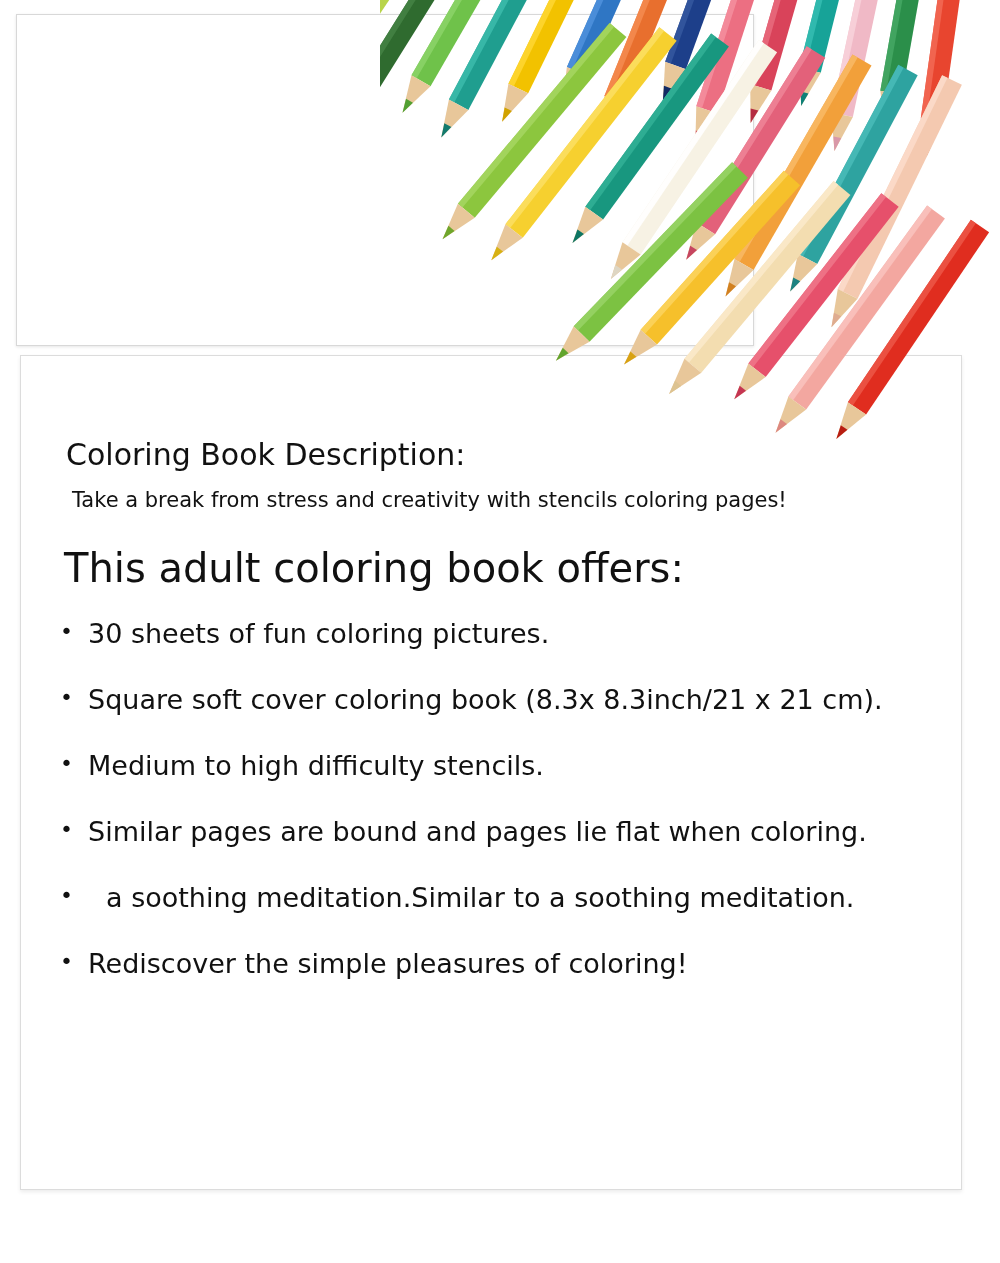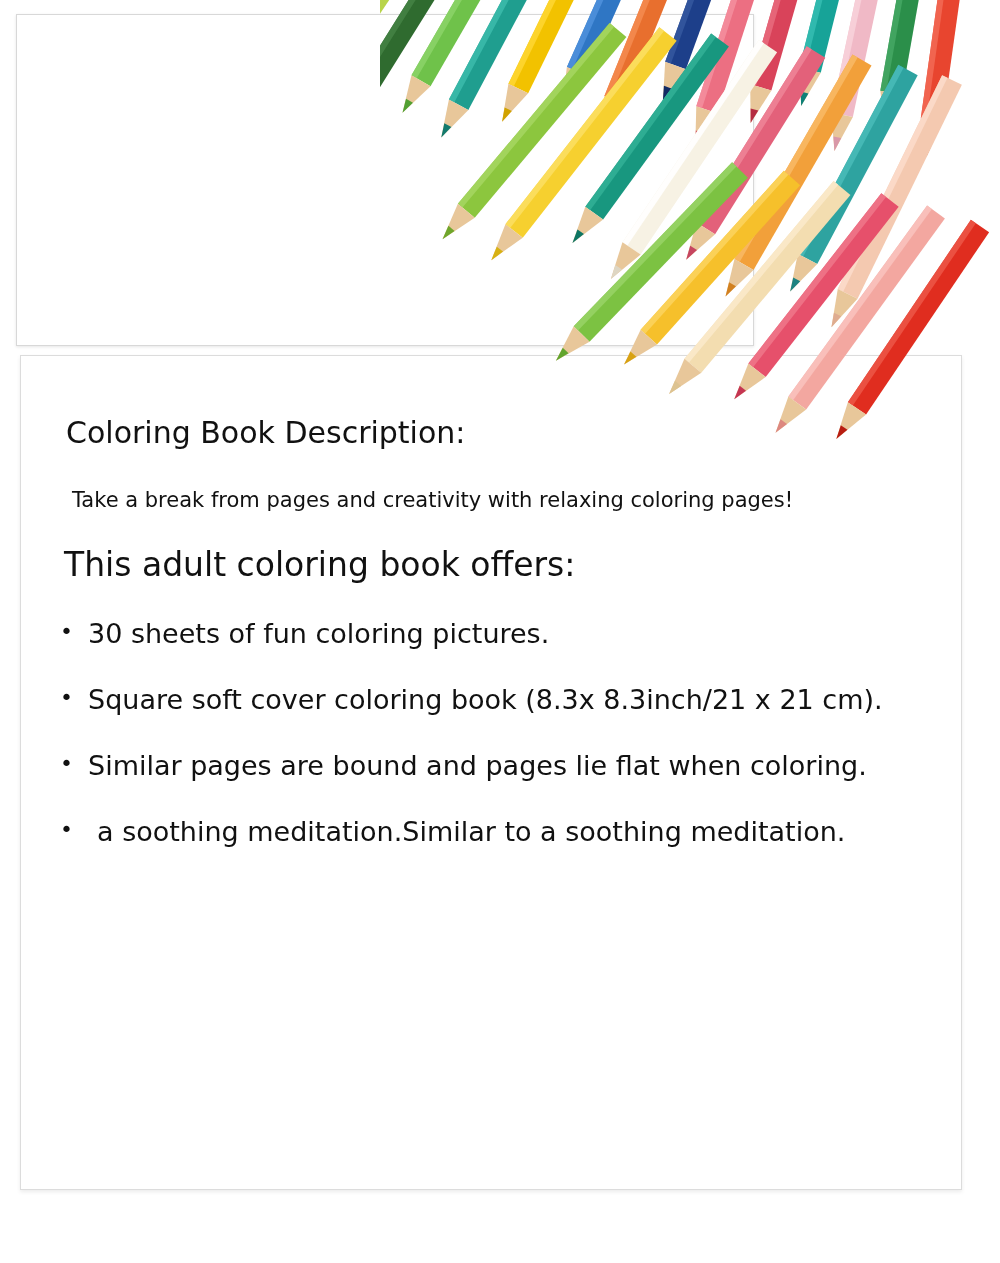--- a/index.html
+++ b/index.html
@@ -94,39 +94,39 @@
     position: absolute;
     left: 8px;
     top: -1px;
     font-size: 20px;
   }
 
   
   .desc-title {
     position: absolute;
     left: 66px;
-    top: 415px;
+    top: 437px;
     font-size: 30px;
     font-weight: 400;
     white-space: nowrap;
     z-index: 2;
   }
   .desc-sub {
     position: absolute;
     left: 72px;
     top: 488px;
     font-size: 21px;
     white-space: nowrap;
     z-index: 2;
   }
   .offers-title {
     position: absolute;
     left: 64px;
     top: 545px;
-    font-size: 33px;
+    font-size: 40px;
     font-weight: 400;
     white-space: nowrap;
     z-index: 2;
   }
 
   
   .offers-list {
     position: absolute;
     left: 52px;
     top: 620px;
@@ -146,21 +146,21 @@
   .offers-list li::before {
     content: "\2022";
     position: absolute;
     left: 8px;
     top: -2px;
     font-size: 22px;
   }
   .offers-list li .cont {
     display: block;
     margin-top: 38px;
-    margin-left: 9px;
+    margin-left: 18px;
   }
 </style>
 </head>
 <body>
 
 <div class="card-top"></div>
 
 <div class="usage-row usage-can-head">
   <span class="mark-icon">
     <svg width="66" height="66" viewBox="0 0 66 66">
@@ -188,30 +188,32 @@
 </div>
 
 <ul class="usage-list cannot">
   <li>Oil-based markers</li>
   <li>alcohol and oil markers</li>
 </ul>
 
 <div class="card-bottom"></div>
 
 <div class="desc-title">Coloring Book Description:</div>
-<div class="desc-sub">Take a break from pages and creativity with relaxing coloring pages!</div>
+<div class="desc-sub">Take a break from stress and creativity with stencils coloring pages!</div>
 <div class="offers-title">This adult coloring book offers:</div>
 
 <ul class="offers-list">
   <li><span>30 sheets of fun coloring pictures.</span></li>
   <li><span>Square soft cover coloring book (8.3x 8.3inch/21 x 21 cm).</span></li>
+  <li><span>Medium to high difficulty stencils.</span></li>
   <li><span>Similar pages are bound and pages lie flat when coloring.</span></li>
   <li>
     <span class="cont">a soothing meditation.Similar to a soothing meditation.</span>
   </li>
+  <li><span>Rediscover the simple pleasures of coloring!</span></li>
 </ul>
 
 <div class="pencil-art">
   <svg width="620" height="540" viewBox="0 0 620 540" xmlns="http://www.w3.org/2000/svg">
     <defs>
       <g id="pencil-shape">
 
         <rect x="-11" y="-250" width="22" height="250"></rect>
       </g>
     </defs>

